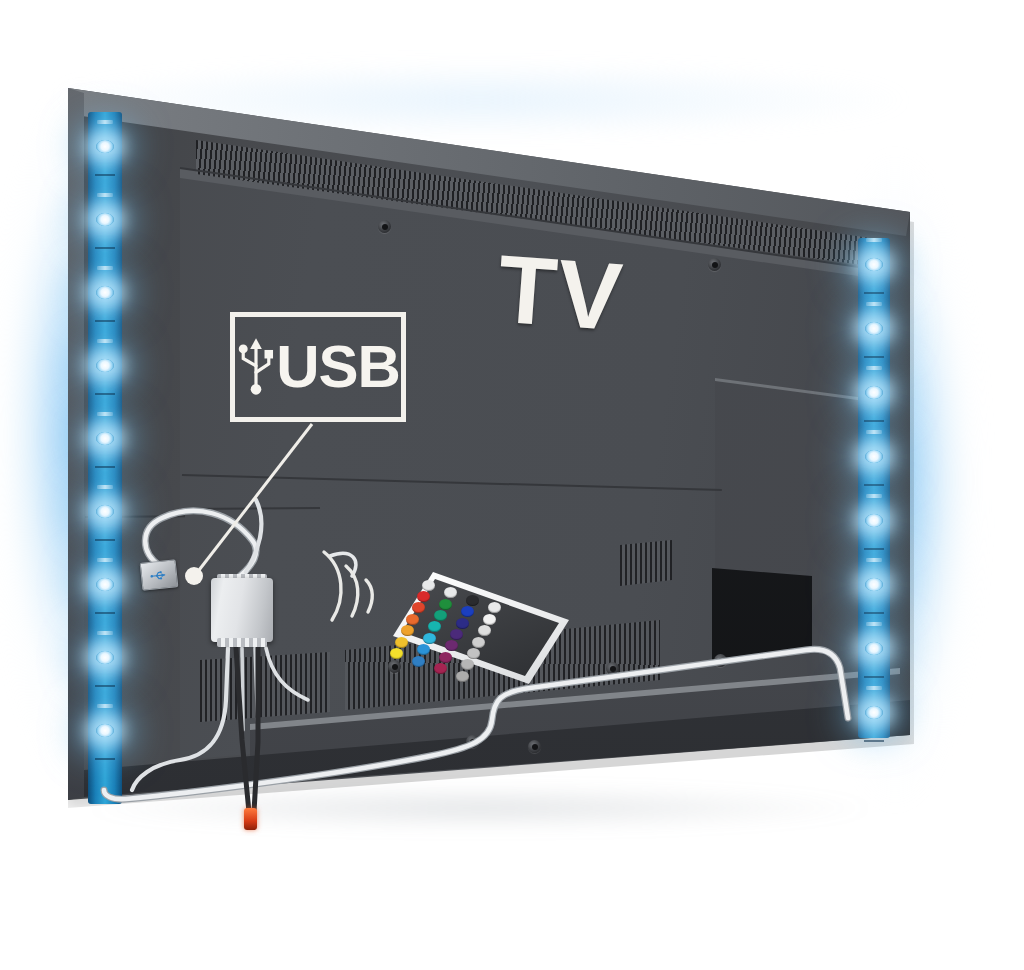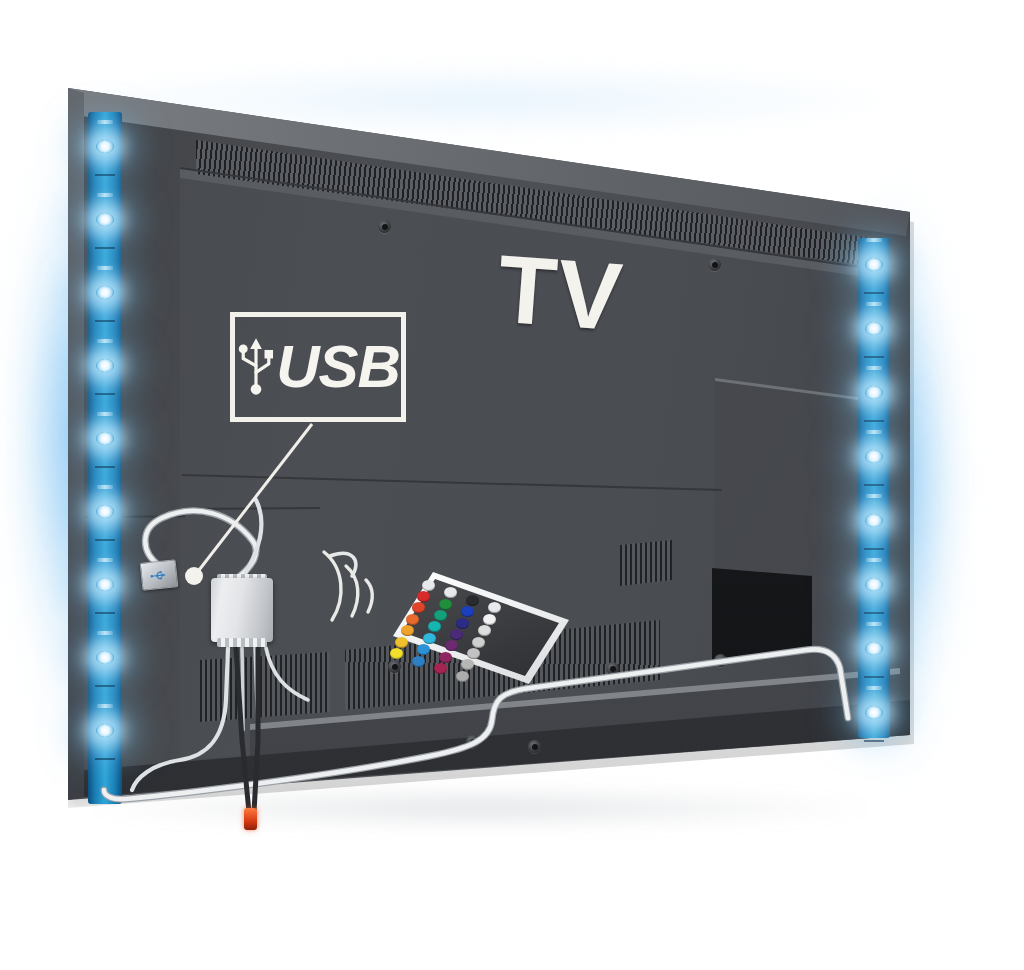--- a/index.html
+++ b/index.html
@@ -176,21 +176,21 @@
 
   
   #ireye{position:absolute;left:244px;top:808px;width:13px;height:22px;border-radius:3px;
     background:linear-gradient(180deg,#ff7a3d,#d63a14 60%,#8d2008);
     box-shadow:0 0 5px rgba(230,90,40,.7);}
 
   
   #usb-callout{position:absolute;left:230px;top:312px;width:176px;height:110px;
     border:5px solid #f3f1ec;box-sizing:border-box;}
   #usb-callout .inner{position:absolute;left:0;top:0;width:100%;height:100%;
-    display:flex;align-items:center;justify-content:center;gap:0;font-style:italic;}
+    display:flex;align-items:center;justify-content:center;gap:0;}
   #usb-callout .label{
     color:#f6f4ef;font-size:60px;font-weight:bold;letter-spacing:-1px;
     font-family:"Liberation Sans", sans-serif;line-height:1;}
   #usb-callout .glyph{width:40px;height:66px;}
 
   
   #tv-word{position:absolute;left:498px;top:245px;
     color:#f4f2ed;font-size:96px;font-weight:bold;line-height:1;
     letter-spacing:1px;font-family:"Liberation Sans", sans-serif;
     transform:rotate(4.2deg);text-shadow:0 2px 3px rgba(0,0,0,.4);}

